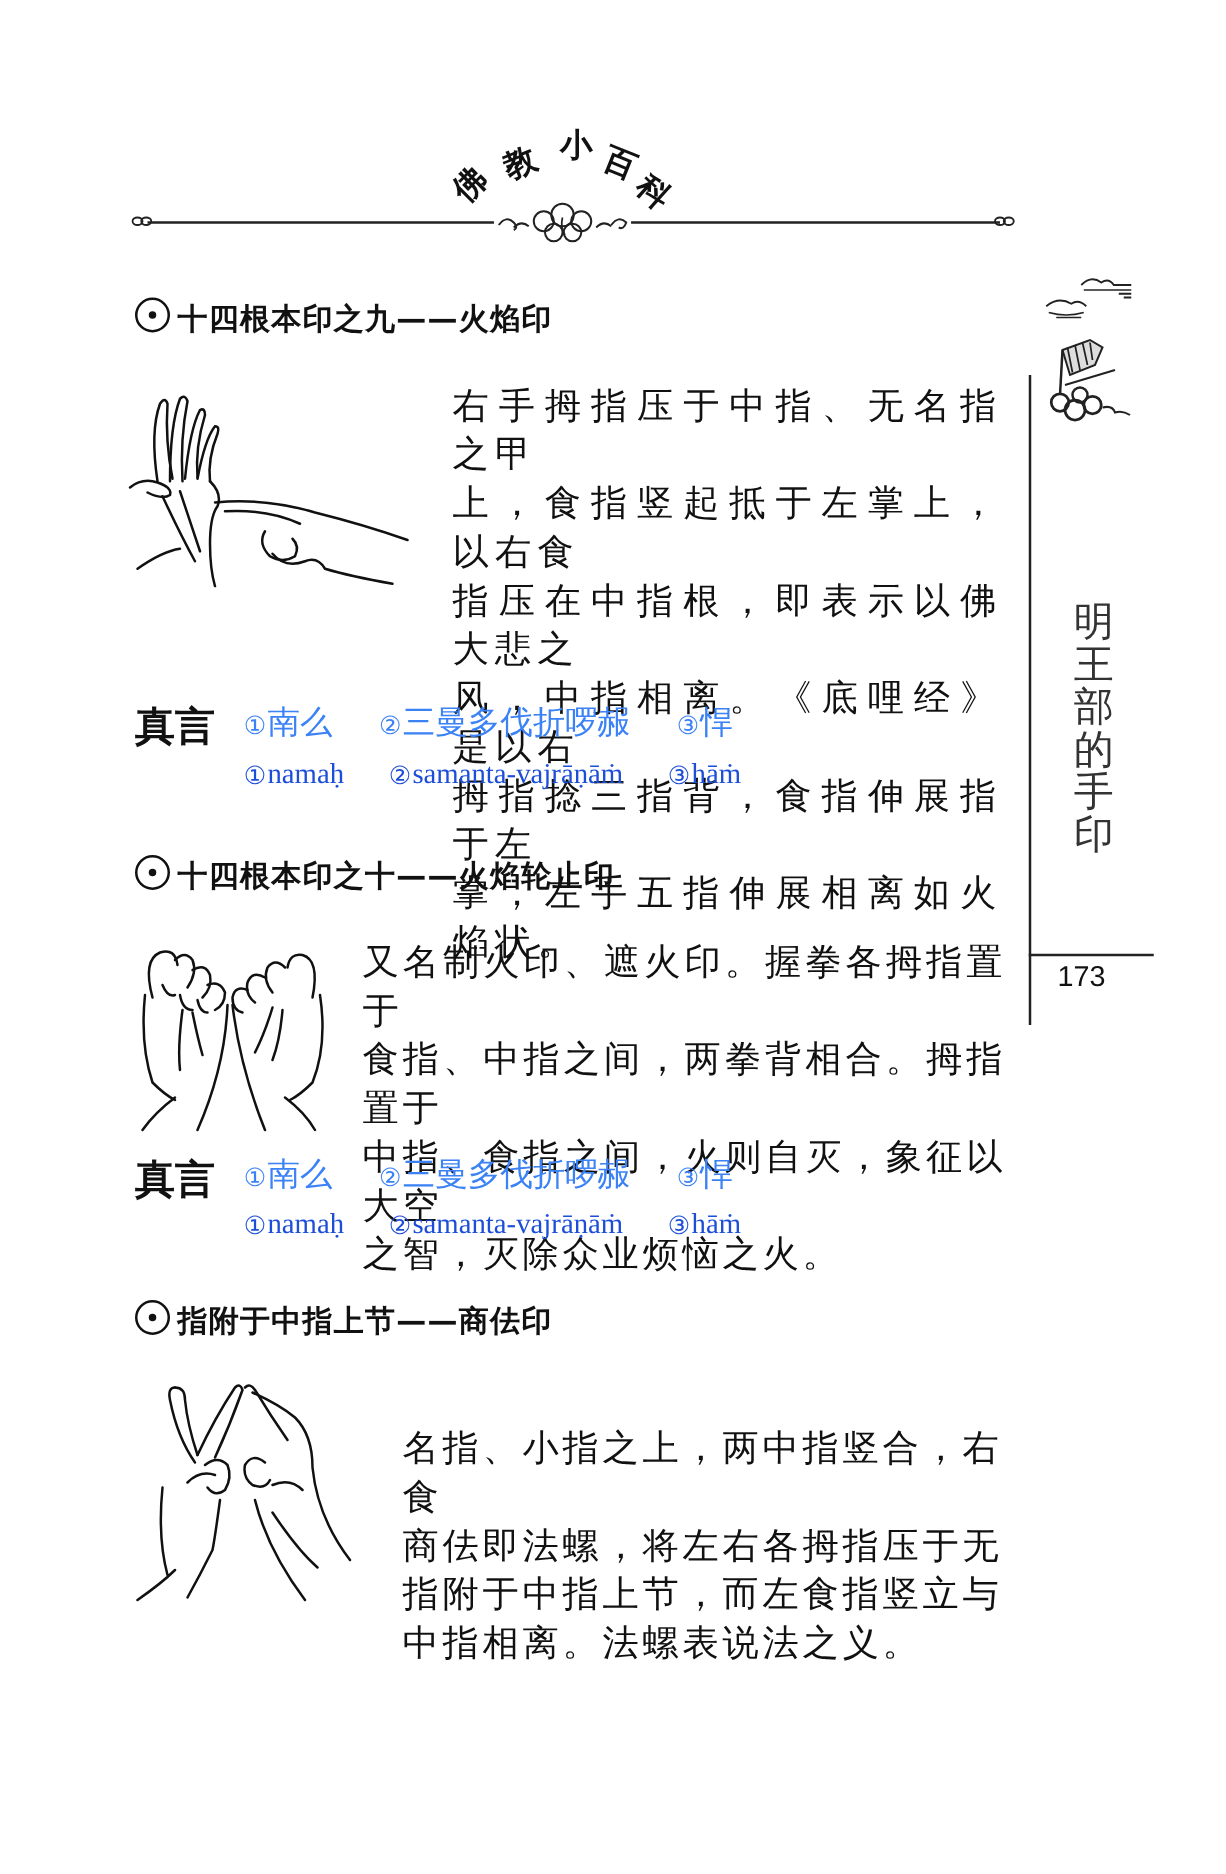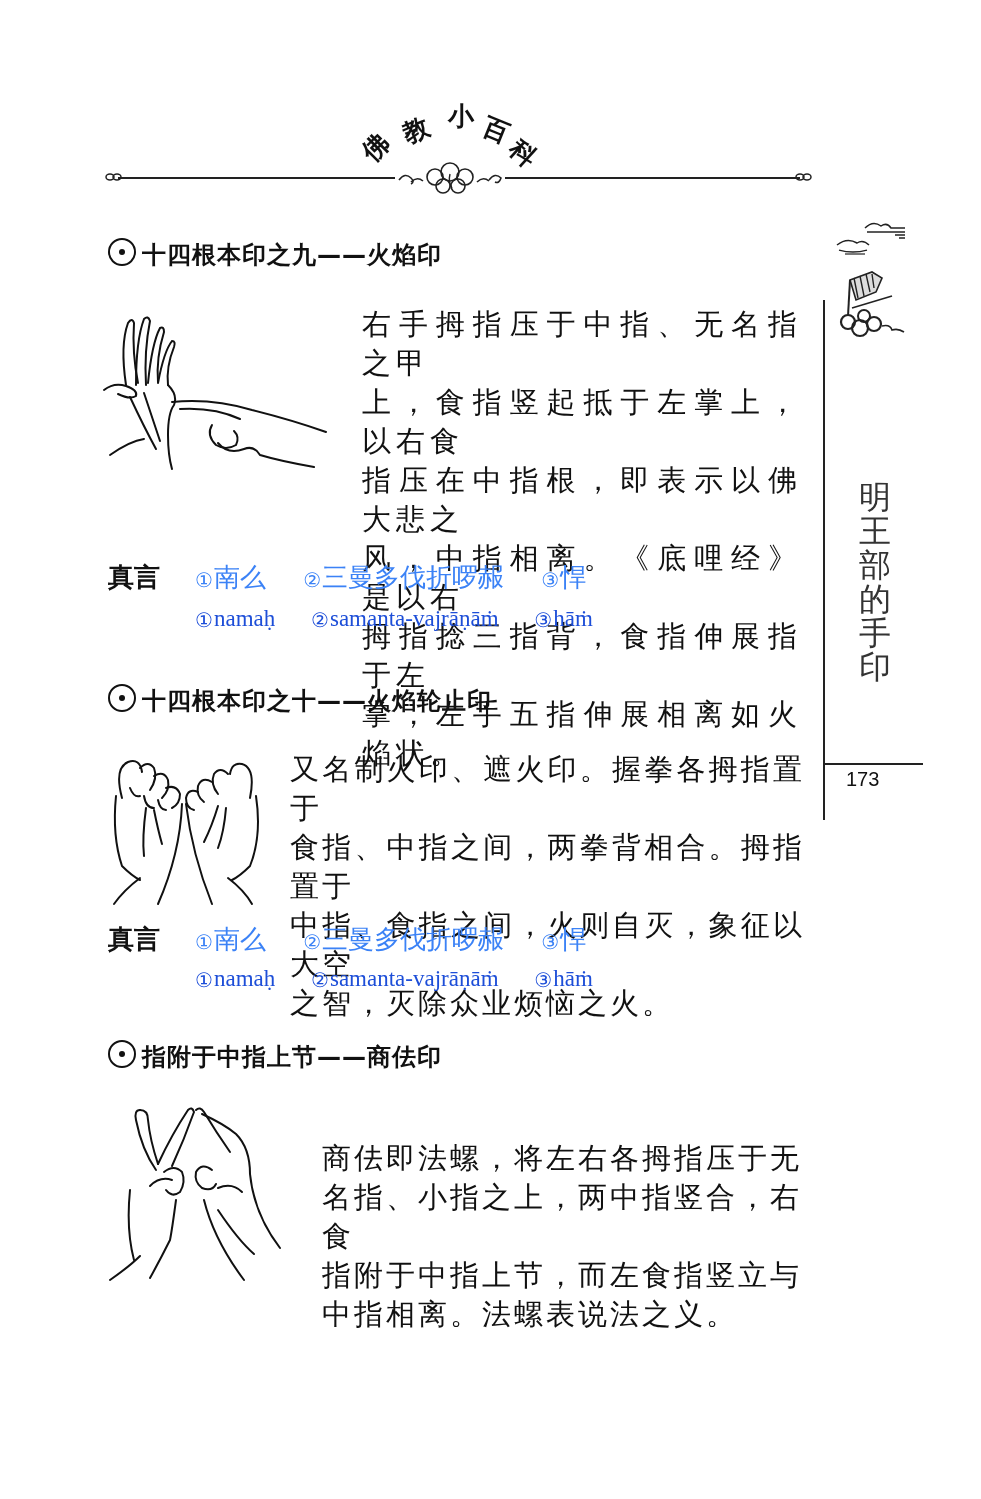--- a/index.html
+++ b/index.html
@@ -9,30 +9,30 @@
     
     .arc-title { position:absolute; left:0; top:0; width:981px; height:200px; }
     .arc-char { position:absolute; font-family:"DejaVu Sans", sans-serif; font-weight:bold; font-size:26px; color:#111; }
     .header-rule { position:absolute; left:118px; top:177px; width:682px; height:2px; background:#222; }
     .cloud-orn { position:absolute; left:395px; top:160px; }
 
     
     .side-rule-v { position:absolute; left:823px; top:300px; width:2px; height:520px; background:#222; }
     .side-rule-h { position:absolute; left:823px; top:763px; width:100px; height:2px; background:#222; }
     .side-title { position:absolute; left:858px; top:480px; width:34px; font-family:"DejaVu Sans", sans-serif; font-size:32px; line-height:34px; color:#333; text-align:center; font-weight:300; }
-    .page-num { position:absolute; left:846px; top:768px; font-family:"Liberation Sans", sans-serif; font-size:20px; color:#111; }
+    .page-num { position:absolute; left:846px; top:768px; font-family:"Liberation Sans", sans-serif; font-size:23px; color:#111; }
 
     
     .sec-heading { position:absolute; font-family:"DejaVu Sans", sans-serif; font-size:24px; font-weight:bold; letter-spacing:1px; color:#111; white-space:nowrap; }
     .sec-heading .bullet { display:inline-block; width:28px; height:28px; border:2px solid #111; border-radius:50%; position:relative; vertical-align:-3px; margin-right:6px; box-sizing:border-box; }
     .sec-heading .bullet::after { content:""; position:absolute; left:9px; top:9px; width:6px; height:6px; background:#111; border-radius:50%; }
 
     .body-text { position:absolute; font-family:"DejaVu Serif", "Liberation Serif", serif; font-size:29px; line-height:39px; letter-spacing:5px; color:#111; text-align:justify; }
 
-    .mantra-label { position:absolute; font-family:"DejaVu Sans", sans-serif; font-weight:bold; font-size:26px; color:#111; }
+    .mantra-label { position:absolute; font-family:"DejaVu Sans", sans-serif; font-weight:bold; font-size:32px; color:#111; }
     .mantra-cn { position:absolute; font-family:Liberation Sans, sans-serif; font-size:26px; color:#3b82f6; white-space:nowrap; }
     .mantra-rm { position:absolute; font-family:"Liberation Serif", serif; font-size:23px; color:#1d4ed8; white-space:nowrap; }
     .num-circ { display:inline-block; font-size:20px; vertical-align:-1px; margin-right:1px; }
     .gap { display:inline-block; width:30px; }
 
     .illus { position:absolute; }
     .illus svg { display:block; }
   </style>
 </head>
 <body>
@@ -203,17 +203,17 @@
     <path d="M112 70 q-10 -8 -16 2 q-2 10 6 16 q10 4 14 -4"></path>
     <path d="M50 86 q10 -10 22 -6 M118 88 q14 -6 24 4"></path>
     <path d="M30 90 q-4 40 4 70 M10 180 q20 -14 30 -24"></path>
     <path d="M76 100 q-4 30 -6 40 q-10 20 -20 38"></path>
     <path d="M104 100 q10 40 40 80"></path>
     <path d="M118 110 q20 30 36 44"></path>
   </svg>
 </div>
 
 <div class="body-text" style="left:322px;top:1139px;width:480px;letter-spacing:3px;">
+  <div>名指、小指之上，两中指竖合，右食</div>
   <div>商佉即法螺，将左右各拇指压于无</div>
-  <div>名指、小指之上，两中指竖合，右食</div>
   <div>指附于中指上节，而左食指竖立与</div>
   <div>中指相离。法螺表说法之义。</div>
 </div>
 
 </body></html>

